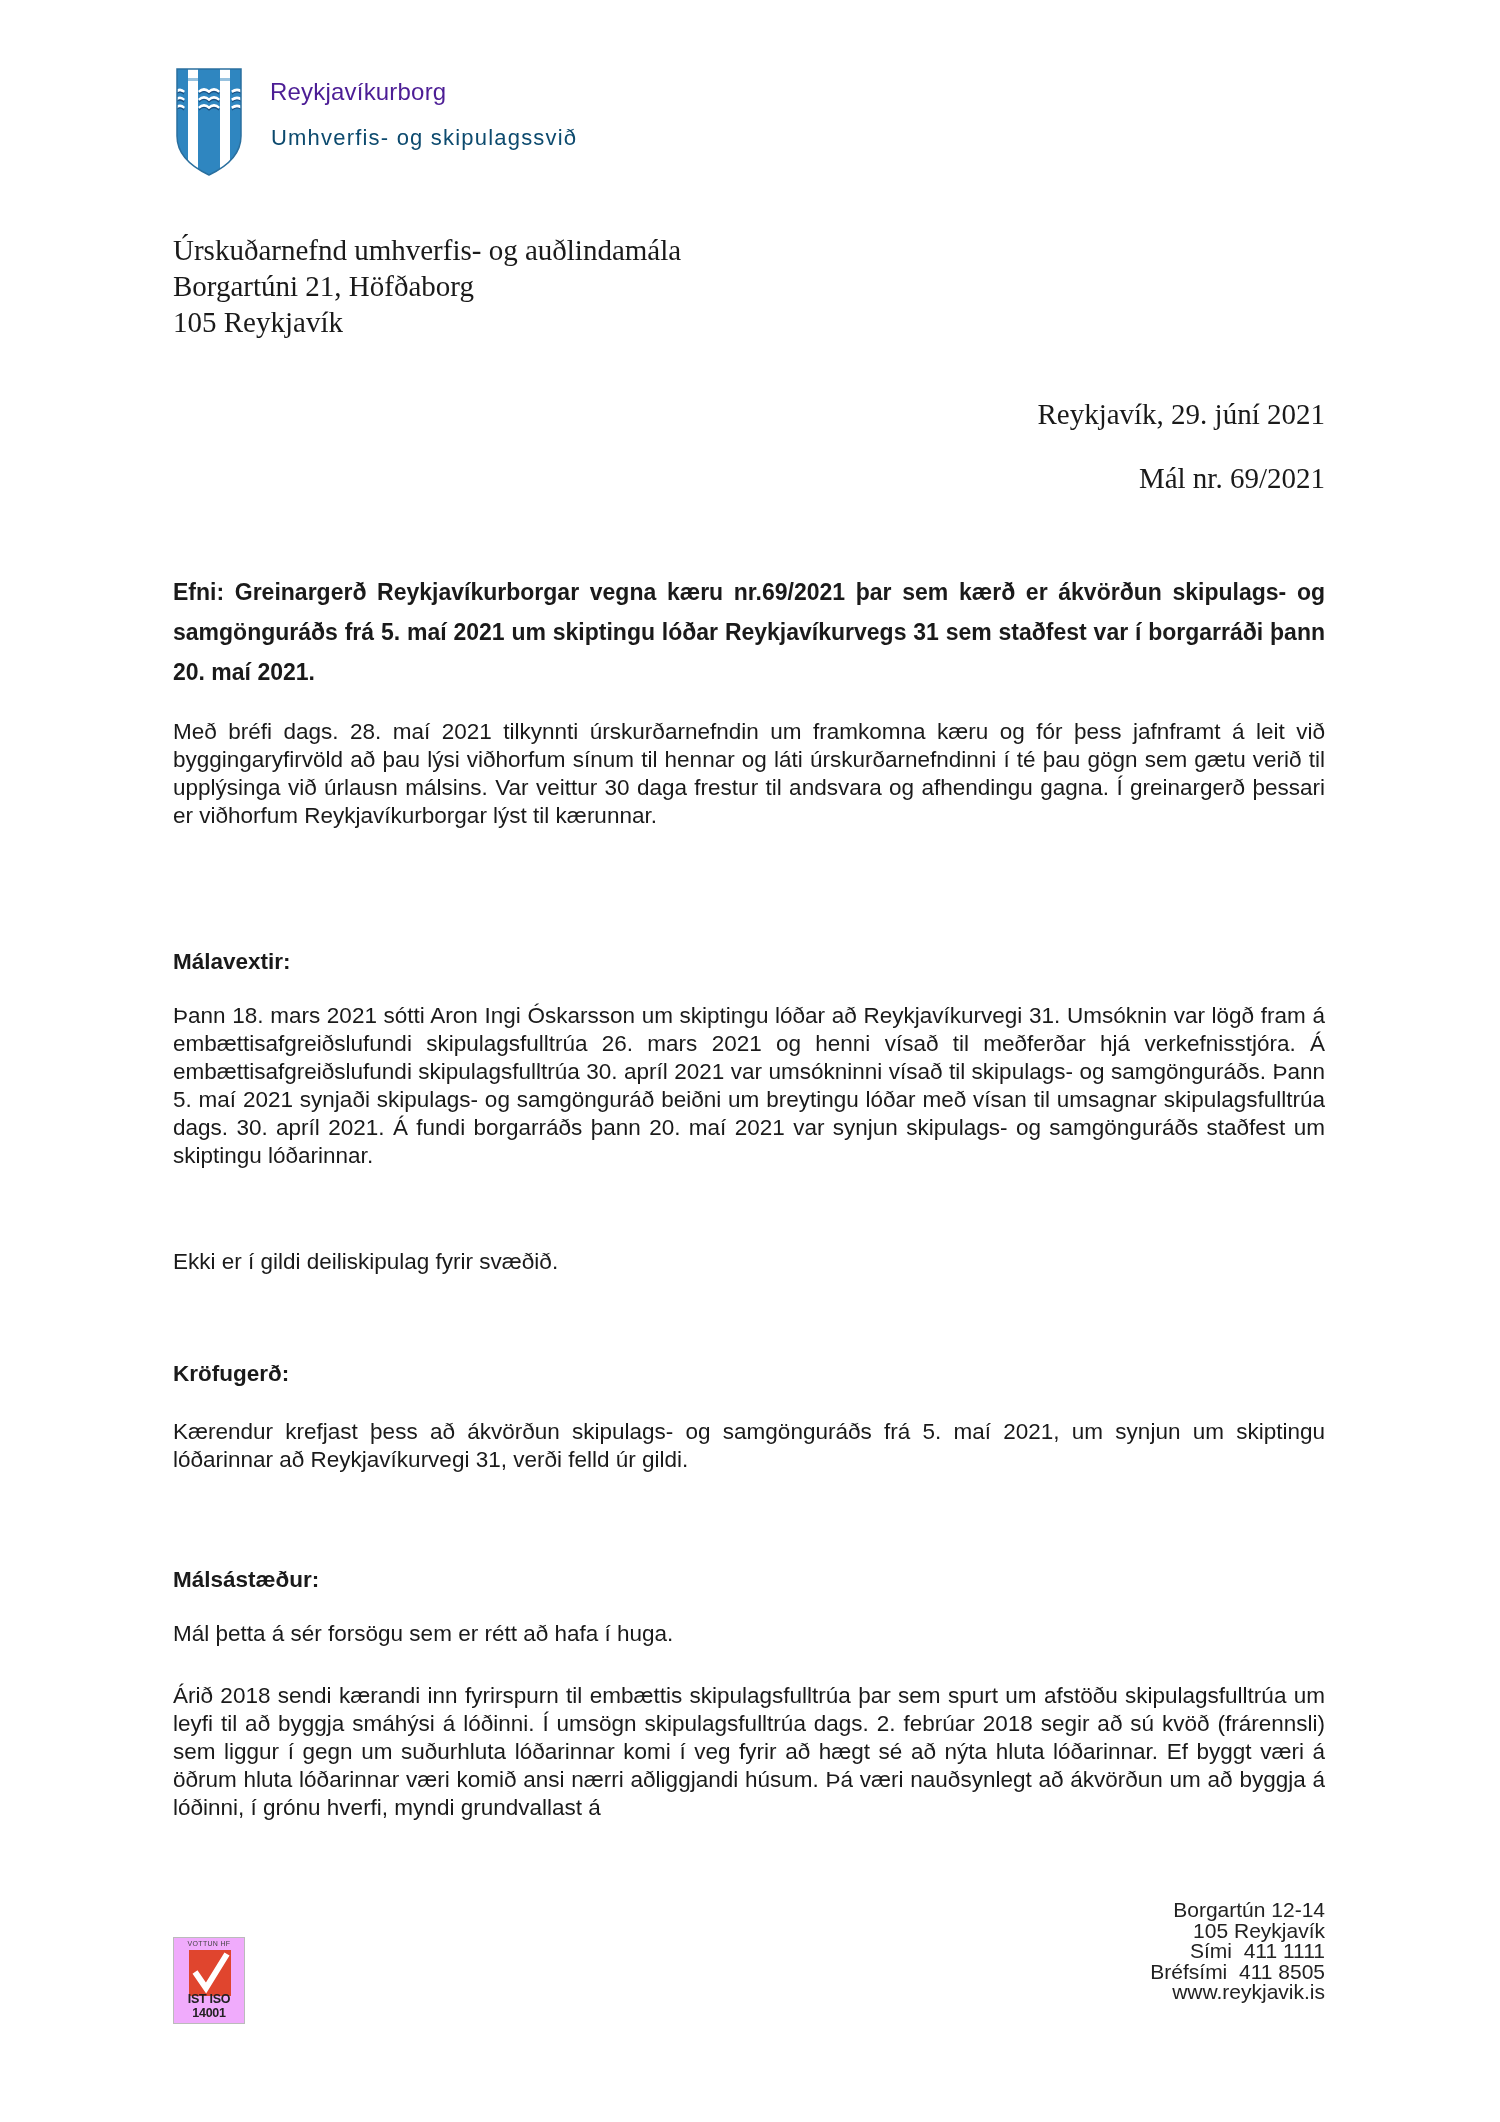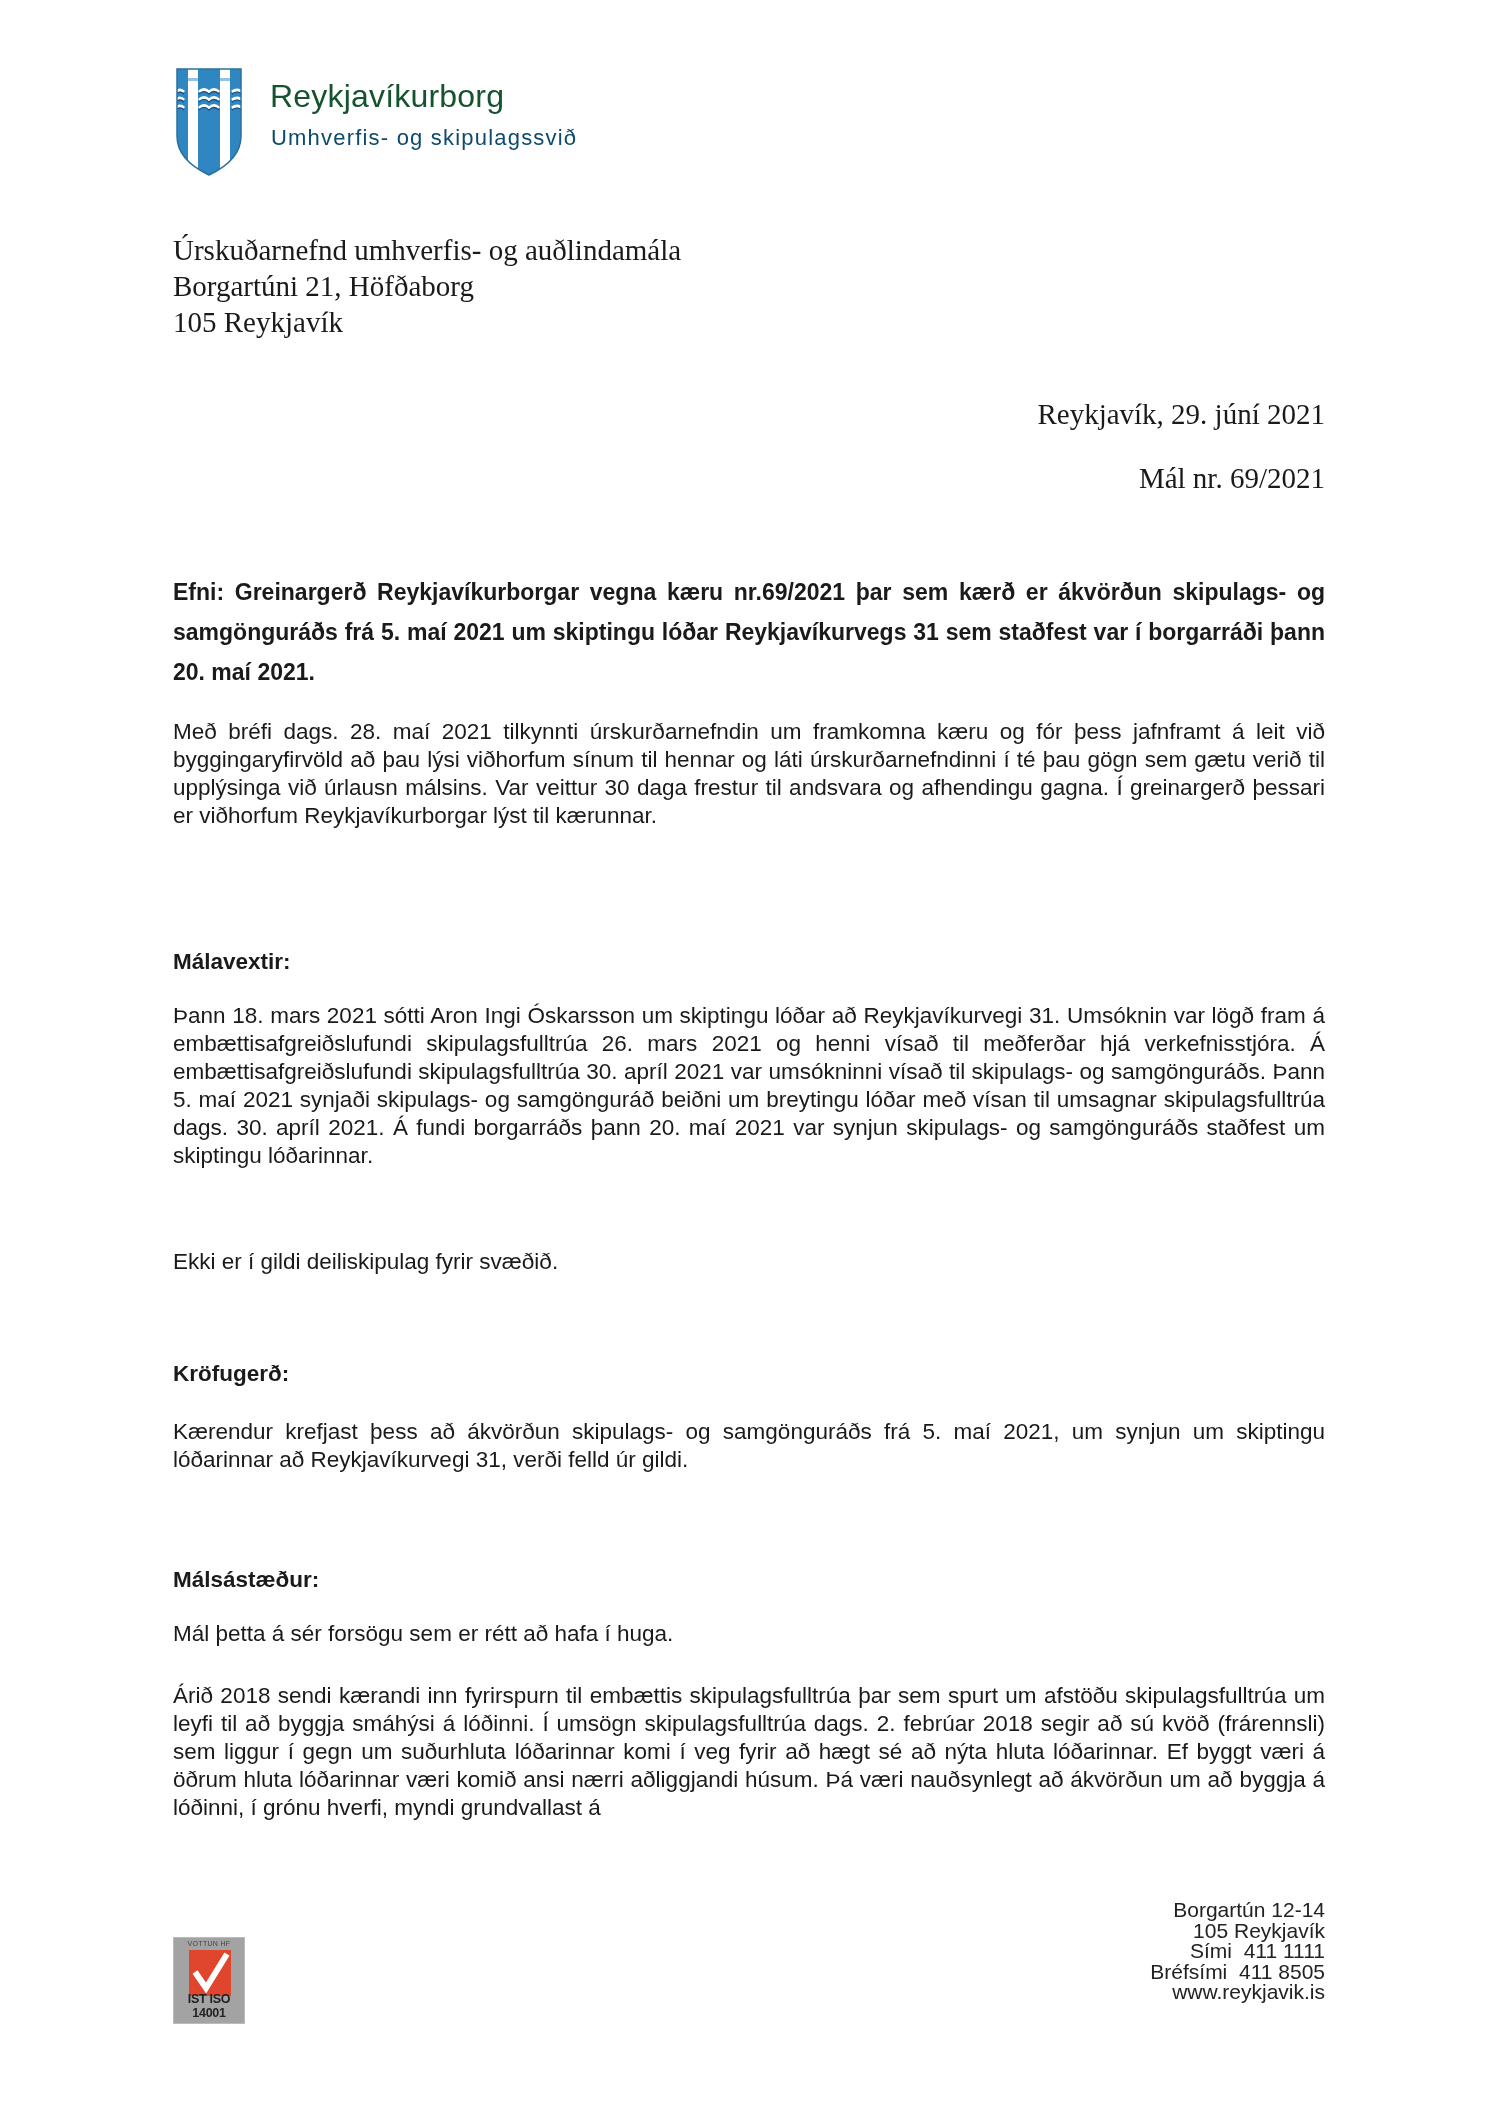--- a/index.html
+++ b/index.html
@@ -1,19 +1,19 @@
 <!DOCTYPE html>
 <html><head>
 <meta charset="utf-8">
 <style>
   html, body { margin: 0; padding: 0; background: #ffffff; }
   body { width: 1500px; height: 2122px; position: relative; overflow: hidden; color: #1b1b1b; }
   .abs { position: absolute; }
   .logo-shield { left: 176px; top: 68px; width: 66px; height: 108px; }
-  .logo-title { left: 270px; top: 78px; font-family: "Liberation Sans", sans-serif; font-size: 32px; color: #14532d; letter-spacing: 0.2px; }
+  .logo-title { left: 270px; top: 78px; font-family: "Liberation Sans", sans-serif; font-size: 24px; color: #4c1d95; letter-spacing: 0.2px; }
   .logo-sub { left: 271px; top: 125px; font-family: "Liberation Sans", sans-serif; font-size: 22px; color: #0c4a6e; letter-spacing: 1.2px; }
 
   .serif { font-family: "Liberation Serif", serif; font-size: 29px; line-height: 36px; color: #1a1a1a; }
   .addr { left: 173px; top: 232px; }
   .addr div { white-space: nowrap; }
   .date { right: 175px; top: 396px; text-align: left; white-space: nowrap; }
   .case { right: 175px; top: 460px; text-align: right; white-space: nowrap; }
 
   .sans { font-family: "Liberation Sans Narrow", "Liberation Sans", sans-serif; font-size: 22.5px; line-height: 28px; color: #1a1a1a; }
   .block { left: 173px; width: 1152px; }
@@ -24,21 +24,21 @@
   .h-malavextir { top: 948px; }
   .p2 { top: 1002px; }
   .p3 { top: 1248px; }
   .h-krofugerd { top: 1360px; }
   .p4 { top: 1418px; }
   .h-malsastaedur { top: 1566px; }
   .p5 { top: 1620px; }
   .p6 { top: 1682px; }
 
   .footer-addr { right: 175px; top: 1900px; text-align: right; font-family: "Liberation Sans", sans-serif; font-size: 21px; line-height: 20.5px; color: #222; }
-  .iso { left: 173px; top: 1937px; width: 70px; height: 85px; border: 1px solid #bbb; background: #a3a3a3; }
+  .iso { left: 173px; top: 1937px; width: 70px; height: 85px; border: 1px solid #bbb; background: #f0abfc; }
   .iso-top { position: absolute; left: 0; right: 0; top: 2px; text-align: center; font-family: "Liberation Sans", sans-serif; font-size: 7px; color: #444; letter-spacing: 0.3px; }
   .iso-mark { position: absolute; left: 15px; top: 12px; width: 42px; height: 46px; background: #e0452e; }
   .iso-bottom { position: absolute; left: 0; right: 0; bottom: 3px; text-align: center; font-family: "Liberation Sans", sans-serif; font-size: 12.5px; font-weight: bold; color: #222; letter-spacing: -0.3px; }
 </style>
 </head>
 <body>
 
 <div class="abs logo-shield">
   <svg width="66" height="108" viewBox="0 0 66 108">
     <defs>

